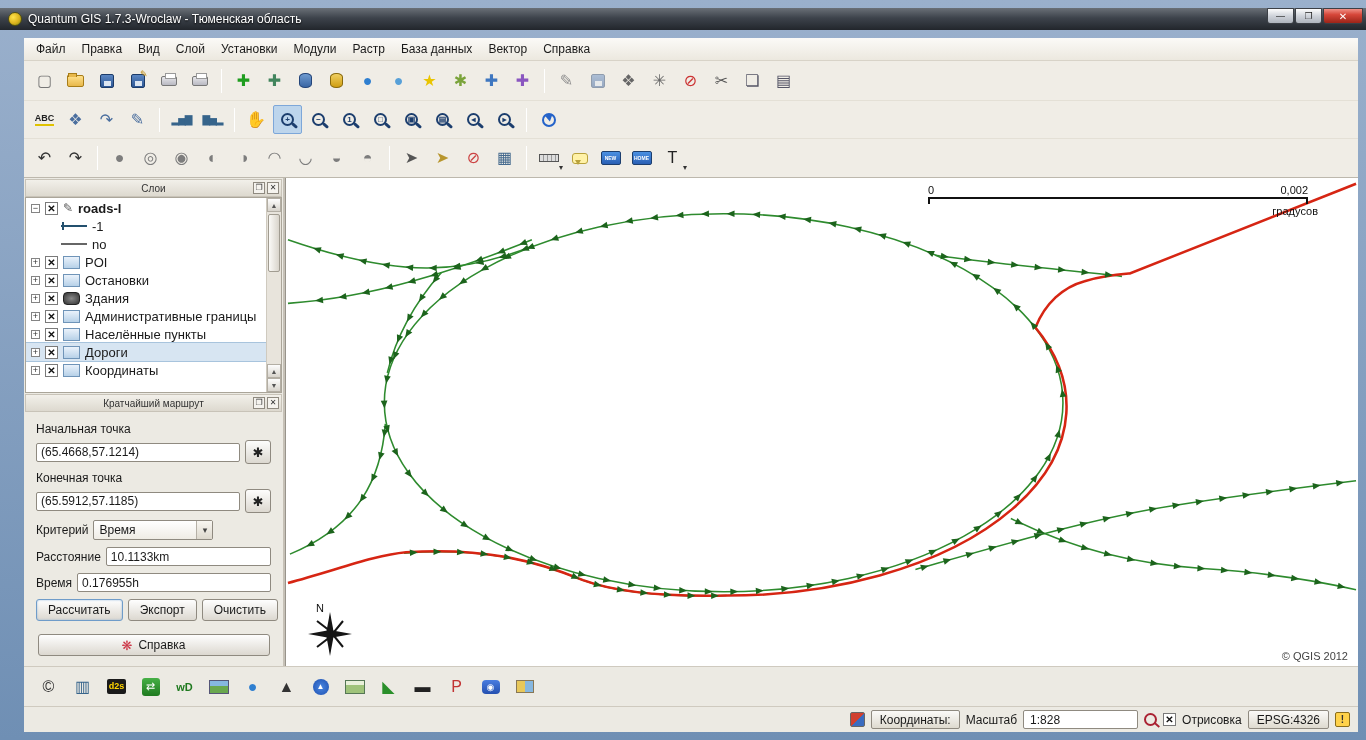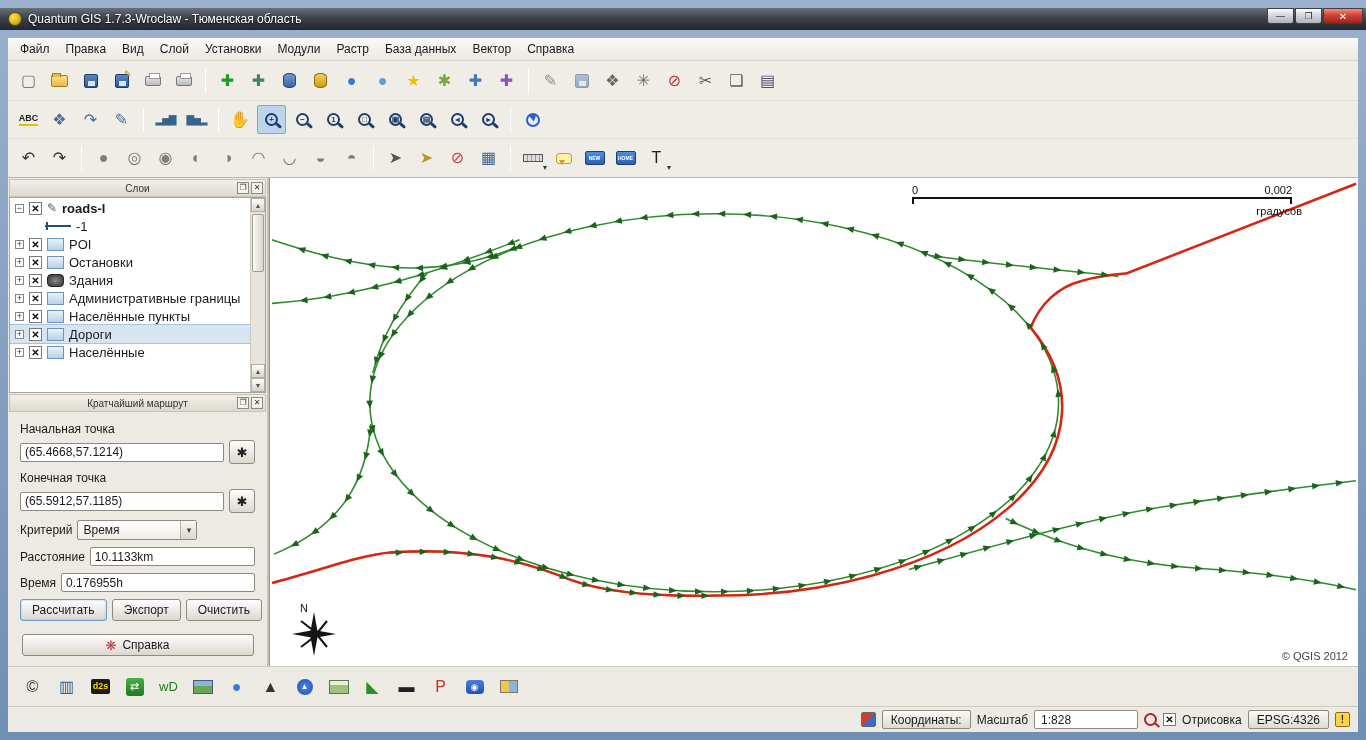--- a/index.html
+++ b/index.html
@@ -14,21 +14,21 @@
   .titlebar { margin:8px -8px; height:22px; flex:0 0 22px; display:flex; align-items:center;
     background:linear-gradient(#6a7077,#3d434b 45%,#22262c); color:#fff; }
   .appicon { width:14px; height:14px; margin:0 6px 0 8px; border-radius:50%;
     background:radial-gradient(circle at 35% 35%, #ffe24a, #dcb31e 55%, #7c8f10); border:1px solid #55510e; }
   .title { font-size:12px; text-shadow:0 1px 2px #000; }
   .winbtns { margin-left:auto; display:flex; gap:1px; padding-right:3px; align-self:flex-start; }
   .wbtn { width:27px; height:16px; display:flex; align-items:center; justify-content:center; font-size:9px; color:#222;
     background:linear-gradient(#fdfdfd,#cfd3da 50%,#aeb4bd); border:1px solid #3c4046; border-radius:0 0 3px 3px; }
   .wbtn.close { width:40px; color:#fff; background:linear-gradient(#f09086,#d6473a 40%,#9c2418); font-size:10px; }
   
-  .content { flex:1; min-height:0; display:flex; flex-direction:column; background:#eceae3; }
+  .content { flex:1; min-height:0; display:flex; flex-direction:column; background:#eceae3;margin-left:16px; }
   .menubar { height:23px; flex:0 0 23px; display:flex; align-items:center; padding-left:4px;
     background:linear-gradient(#fbfaf7,#ece8df); border-bottom:1px solid #d8d3c8; }
   .mitem { padding:3px 8px; font-size:12px; }
   .tbrow { height:38px; flex:0 0 38px; display:flex; align-items:center; padding-left:6px; gap:2px; background:#f0ede6; }
   .tbrow.r1 { height:40px; flex:0 0 40px; border-bottom:1px solid #e4e0d6; }
   .tbrow.r2 { border-bottom:1px solid #e4e0d6; }
   .tsep { width:1px; height:24px; background:#c2bdb2; border-right:1px solid #fff; margin:0 5px; }
   .tool { position:relative; width:29px; height:29px; display:flex; align-items:center; justify-content:center; border:1px solid transparent; border-radius:2px; }
   .tool.sel { background:#bdd5ec; border-color:#7da7d9; }
   .tool.dim { opacity:.45; }
@@ -49,21 +49,21 @@
   .i-mag { width:13px; height:13px; border:2px solid #1c3e6e; border-radius:50%; position:relative; display:flex; align-items:center; justify-content:center; font-size:8px; font-weight:bold; color:#1c3e6e; }
   .i-mag::after { content:""; position:absolute; width:7px; height:3px; background:#1c3e6e; right:-6px; bottom:-3px; transform:rotate(40deg); border-radius:2px; }
   .i-refresh { width:14px; height:14px; border:2px solid #2563c9; border-radius:50%; position:relative; }
   .i-refresh::after { content:""; position:absolute; right:-3px; top:-4px; border:4px solid transparent; border-left:7px solid #2563c9; transform:rotate(-40deg); }
   .i-ruler { width:20px; height:8px; border:1px solid #555; background:repeating-linear-gradient(90deg,#ddd 0 3px,#999 3px 4px); }
   .i-bubble { width:16px; height:11px; background:#fff2a8; border:1px solid #b9a23c; border-radius:3px; position:relative; }
   .i-bubble::after { content:""; position:absolute; left:2px; bottom:-5px; border:3px solid transparent; border-top:5px solid #b9a23c; }
   .i-bm { width:20px; height:14px; background:linear-gradient(#4a90e2,#2a5fb4); border:1px solid #1c3e6e; border-radius:2px; color:#fff; font-weight:bold; font-size:5px; display:flex; align-items:center; justify-content:center; }
   .i-chip { background:#1a1a1a; color:#ffd500; font-weight:bold; font-size:9px; padding:3px 2px; border-radius:2px; line-height:1; }
   .i-green { width:18px; height:18px; background:linear-gradient(#46b046,#1f7a1f); color:#fff; border-radius:3px; display:flex; align-items:center; justify-content:center; font-size:11px; }
-  .i-greentxt { color:#1f7a1f; font-weight:normal; font-size:13px; }
+  .i-greentxt { color:#1f7a1f; font-weight:bold; font-size:11px; }
   .i-pic { width:20px; height:14px; border:1px solid #557; background:linear-gradient(#86b7e0 45%,#6aa84f 45%); }
   .i-pic2 { width:20px; height:14px; border:1px solid #575; background:linear-gradient(#e9f0da 30%,#9fc37a 30%); }
   .i-pic3 { width:18px; height:13px; border:1px solid #875; background:linear-gradient(90deg,#e8c85a 50%,#86b7e0 50%); }
   .i-cam { width:18px; height:14px; background:linear-gradient(#4a7de0,#2450b0); border-radius:4px; display:flex; align-items:center; justify-content:center; color:#fff; font-size:9px; }
   .i-compass { width:16px; height:16px; background:radial-gradient(#4a86e0,#1c4fb0); border-radius:50%; display:flex; align-items:center; justify-content:center; color:#fff; font-size:8px; }
   
   .main { flex:1; min-height:0; display:flex; border-top:1px solid #bdb8ad; }
   .dock { width:261px; flex:0 0 261px; display:flex; flex-direction:column; background:#eceae3; border-right:2px solid #c6c1b7; }
   .panel-title { height:18px; flex:0 0 18px; margin:1px 1px 0; display:flex; align-items:center; justify-content:center; font-size:10px; color:#333;
     background:linear-gradient(#f2f0ea,#ddd9cf); border:1px solid #c8c3b8; position:relative; }
@@ -120,21 +120,21 @@
   .copyright { position:absolute; right:10px; bottom:4px; font-size:11px; color:#444; }
   
   .pluginbar { height:40px; flex:0 0 40px; border-top:1px solid #cfcabf; display:flex; align-items:center; padding-left:10px; gap:5px; background:#eceae3; }
   
   .statusbar { height:26px; flex:0 0 26px; border-top:1px solid #cfcabf; display:flex; align-items:center; gap:6px; padding:0 8px; background:#eceae3; }
   .sspacer { flex:1; }
   .sraised { height:19px; padding:0 8px; display:flex; align-items:center; font-size:12px;
     background:linear-gradient(#fbfaf8,#dedacf); border:1px solid #8f8a80; border-radius:2px; }
   .sbox { height:19px; border:1px solid #8f8a80; background:#fff; display:flex; align-items:center; padding:0 6px; font-size:12px; border-radius:2px; }
   .sbox.coords { width:296px; justify-content:center; }
-  .sbox.scale { width:104px; }
+  .sbox.scale { width:115px; }
   .slabel { font-size:12px; }
   .sico { width:15px; height:15px; border-radius:2px; }
   .sico.extents { background:linear-gradient(135deg,#d04030 50%,#3a6cc0 50%); border:1px solid #666; }
   .sico.maglock { width:13px; height:13px; border:2px solid #a23; border-radius:50%; position:relative; }
   .sico.maglock::after { content:""; position:absolute; width:6px; height:2px; background:#a23; right:-5px; bottom:-2px; transform:rotate(40deg); }
   .sico.warn { background:#ffd24a; border:1px solid #8a6d1a; display:flex; align-items:center; justify-content:center; font-weight:bold; font-size:10px; color:#333; }
 </style>
 </head>
 <body>
 
@@ -372,20 +372,24 @@
                 <span class="expander">−</span>
                 <span class="cbx">✕</span>
                 <span class="editicon">✎</span>
                 <span class="tlabel b">roads-l</span>
               </div>
               <div class="tree-row">
                 <span class="legsym tick"></span>
                 <span class="tlabel">-1</span>
               </div>
               <div class="tree-row">
+                <span class="legsym plain"></span>
+                <span class="tlabel">no</span>
+              </div>
+              <div class="tree-row">
                 <span class="expander">+</span>
                 <span class="cbx">✕</span>
                 <span class="layericon"></span>
                 <span class="tlabel">POI</span>
               </div>
               <div class="tree-row">
                 <span class="expander">+</span>
                 <span class="cbx">✕</span>
                 <span class="layericon"></span>
                 <span class="tlabel">Остановки</span>
@@ -411,21 +415,21 @@
               <div class="tree-row selrow">
                 <span class="expander">+</span>
                 <span class="cbx">✕</span>
                 <span class="layericon"></span>
                 <span class="tlabel">Дороги</span>
               </div>
               <div class="tree-row">
                 <span class="expander">+</span>
                 <span class="cbx">✕</span>
                 <span class="layericon"></span>
-                <span class="tlabel">Населённые</span>
+                <span class="tlabel">Координаты</span>
               </div>
             </div>
           <div class="scroll">
             <span class="sbtn2">▲</span>
             <span class="sthumb"></span>
             <span class="strack"></span>
             <span class="sbtn2">▲</span>
             <span class="sbtn2">▼</span>
           </div>
         </div>

